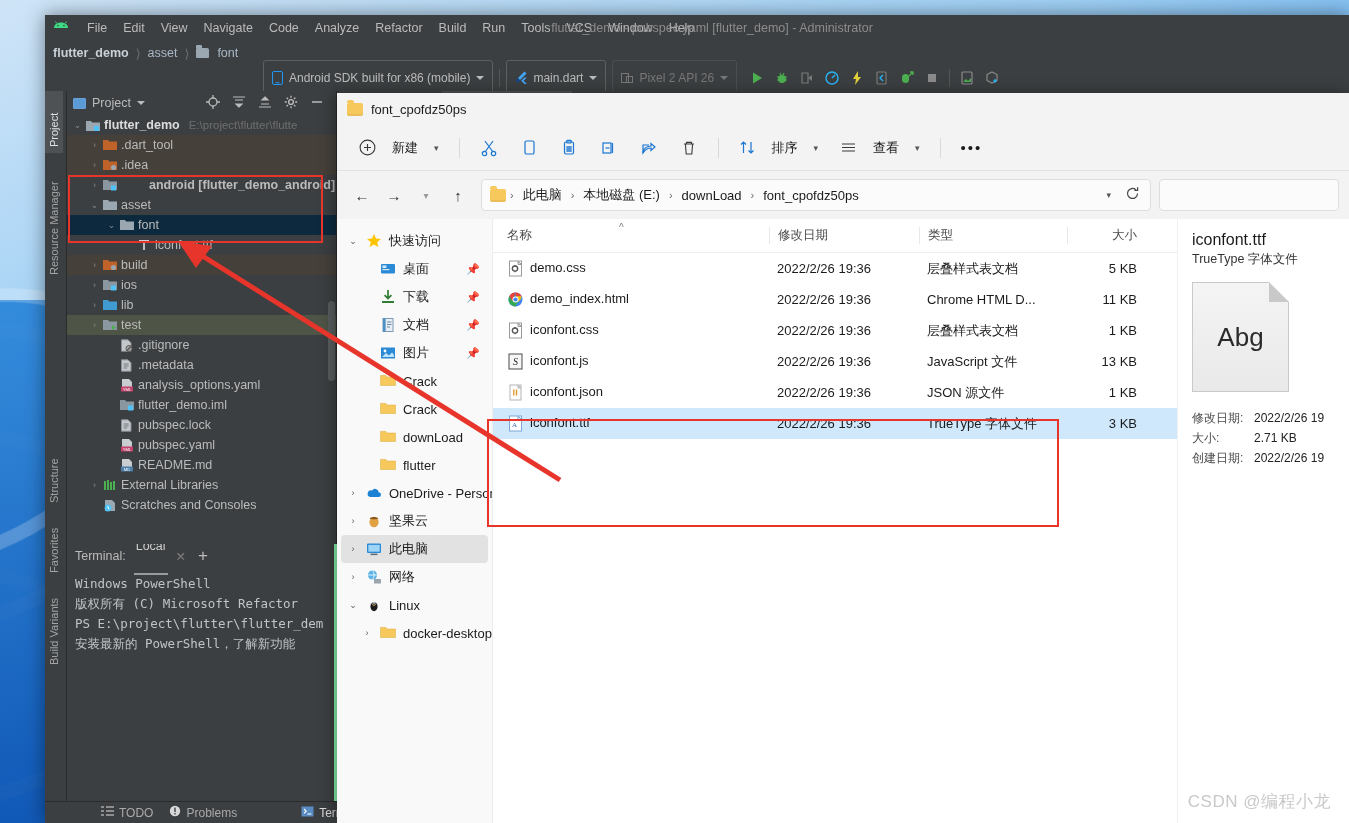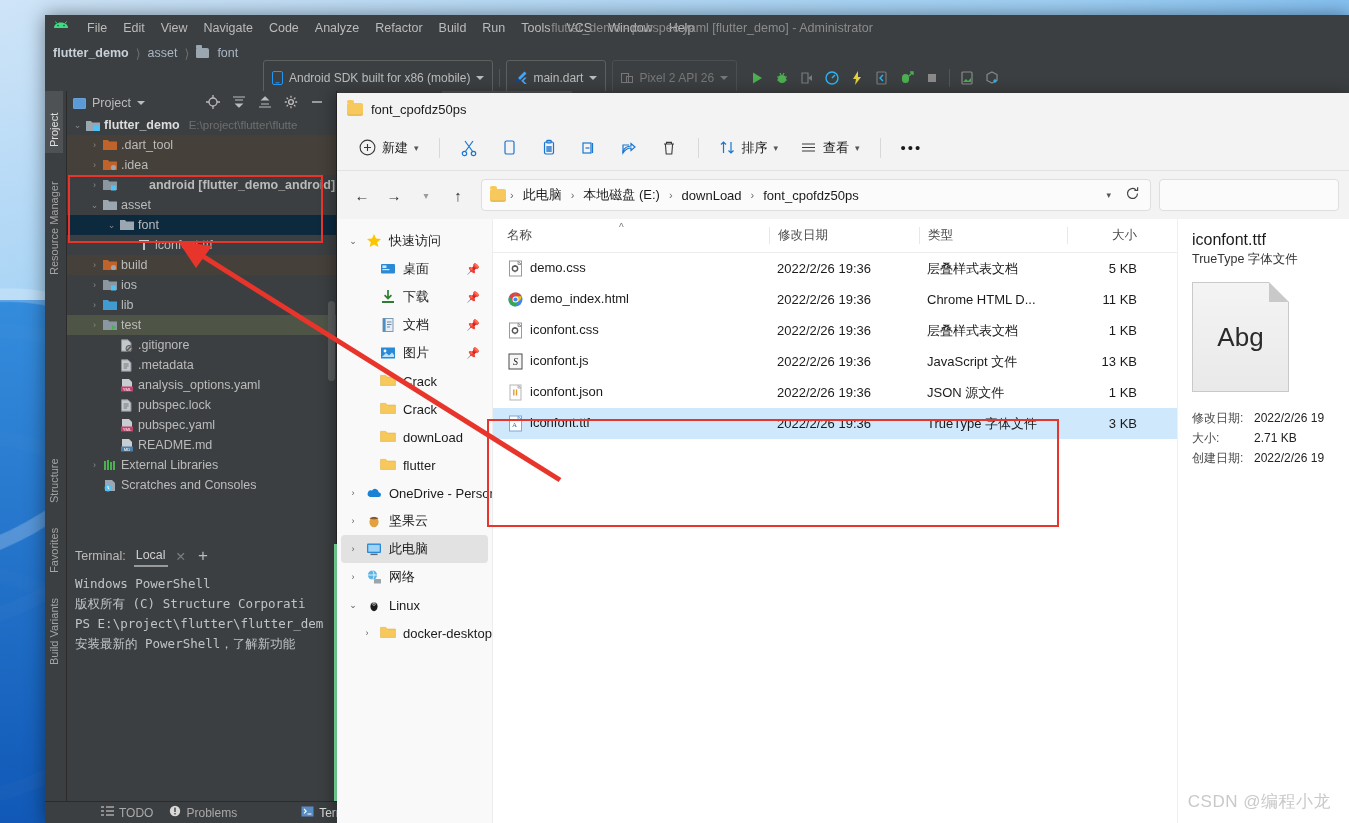--- a/index.html
+++ b/index.html
@@ -98,21 +98,21 @@
   .tab .x { color:#808080; font-size:12px; margin-left:3px; }
   .devmgr {
     position:absolute; right:6px; top:78px; font-size:12.5px; color:#a9a9a9;
   }
   
   .term-panel {
     position:absolute; left:22px; top:529px; width:270px; bottom:22px;
     background:#3c3f41; overflow:hidden; border-right:3px solid #86efac;
   }
   .term-head { height:24px; display:flex; align-items:center; gap:8px; padding:0 8px; font-size:12.5px; }
-  .term-tab { color:#cfcfcf; border-bottom:2px solid #9a9a9a; padding:2px 2px 3px; }
+  .term-tab { color:#cfcfcf; border-bottom:2px solid #9a9a9a; padding:2px 2px 20px; }
   .term-body {
     font-family:"DejaVu Sans Mono","Liberation Mono",monospace; font-size:12.5px;
     color:#bfc4c8; padding:6px 8px; line-height:20px; white-space:nowrap;
   }
   
   .statusbar {
     position:absolute; left:0; bottom:0; right:0; height:22px; background:#3c3f41;
     display:flex; align-items:center; gap:16px; padding:0 10px; font-size:12px; color:#a9a9a9;
     border-top:1px solid #2b2b2b;
   }
@@ -131,21 +131,21 @@
   .win-folder {
     width:16px;height:13px;background:#f7c95c;border-radius:2px 2px 2px 2px;position:relative;flex:none;
     box-shadow:inset 0 -2px 0 rgba(0,0,0,.05);
   }
   .win-folder::before{content:"";position:absolute;top:-3px;left:0;width:7px;height:3px;background:#f7c95c;border-radius:2px 2px 0 0;}
   .ex-toolbar {
     height:46px; background:#f3f3f3; display:flex; align-items:center; padding:0 12px; gap:2px;
     border-bottom:1px solid #e2e2e2;
   }
   .tbtn {
-    height:32px; display:flex; align-items:center; gap:6px; padding:0 10px;
+    height:32px; display:flex; align-items:center; gap:16px; padding:0 10px;
     border-radius:4px; font-size:13px; color:#1b1b1b; cursor:default;
   }
   .tsep { width:1px; height:20px; background:#d8d8d8; margin:0 8px; }
   .chev { font-size:9px; color:#555; }
   .ex-addrbar { height:48px; display:flex; align-items:center; gap:2px; padding:0 10px; background:#f3f3f3; }
   .navbtn { width:30px;height:30px; display:flex;align-items:center;justify-content:center; border-radius:4px; color:#333; font-size:15px; }
   .navbtn.dim{color:#9a9a9a;}
   .addrbox {
     flex:1; height:32px; background:#fbfbfb; border:1px solid #dedede; border-radius:4px;
     display:flex; align-items:center; padding:0 8px; gap:3px; font-size:13px; margin:0 6px;
@@ -471,20 +471,28 @@
             <span class="arrow"></span>
             <span class="fi"><svg width="14" height="13" viewBox="0 0 14 13">
                 <path d="M2 0h7l3 3v5H2z" fill="#c8cdd2"></path>
                 <rect x="1" y="7.5" width="12" height="5" fill="#c1436c"></rect>
                 <text x="7" y="11.6" font-size="4.2" fill="#fff" text-anchor="middle" font-family="Liberation Sans">YML</text>
               </svg></span>
             <span class="lbl" style="">analysis_options.yaml</span>
           </div>
           <div class="row" style="padding-left: 40px;">
             <span class="arrow"></span>
+            <span class="fi"><svg width="14" height="12" viewBox="0 0 14 12">
+                <path d="M0 1h5l1.2 1.6H14V11H0z" fill="#8a97a0"></path>
+                <rect x="8" y="6.5" width="5" height="5" fill="#4fc3f7"></rect>
+              </svg></span>
+            <span class="lbl" style="">flutter_demo.iml</span>
+          </div>
+          <div class="row" style="padding-left: 40px;">
+            <span class="arrow"></span>
             <span class="fi"><svg width="13" height="13" viewBox="0 0 13 13">
                 <path d="M1.5 .8h6.5l3 3V12.2h-9.5z" fill="#c3c8cc" stroke="#8b9097"></path>
                 <path d="M3.6 5h5M3.6 7h5M3.6 9h3.5" stroke="#6b7077" stroke-width=".9"></path>
               </svg></span>
             <span class="lbl" style="">pubspec.lock</span>
           </div>
           <div class="row" style="padding-left: 40px;">
             <span class="arrow"></span>
             <span class="fi"><svg width="14" height="13" viewBox="0 0 14 13">
                 <path d="M2 0h7l3 3v5H2z" fill="#c8cdd2"></path>
@@ -551,21 +559,21 @@
     <div class="term-head">
       <span>Terminal:</span>
       <span class="term-tab">
         <span>Local</span>
       </span>
       <span style="color:#7d7d7d">✕</span>
       <span style="color:#bbb;font-size:17px;line-height:12px;margin-left:4px;">+</span>
     </div>
     <div class="term-body">
       <div>Windows PowerShell</div>
-      <div>版权所有 (C)  Structure Corporati</div>
+      <div>版权所有 (C)  Microsoft Refactor</div>
       <div>PS E:\project\flutter\flutter_dem</div>
       <div>安装最新的 PowerShell，了解新功能</div>
     </div>
   </div>
 
   <div class="statusbar">
     <span style="width:30px"></span>
     <span class="sb-item">
       <span><svg width="13" height="11" viewBox="0 0 13 11">
             <path d="M0 1h3M5 1h8M0 5h3M5 5h8M0 9h3M5 9h8" stroke="#a9a9a9" stroke-width="1.3"></path>

